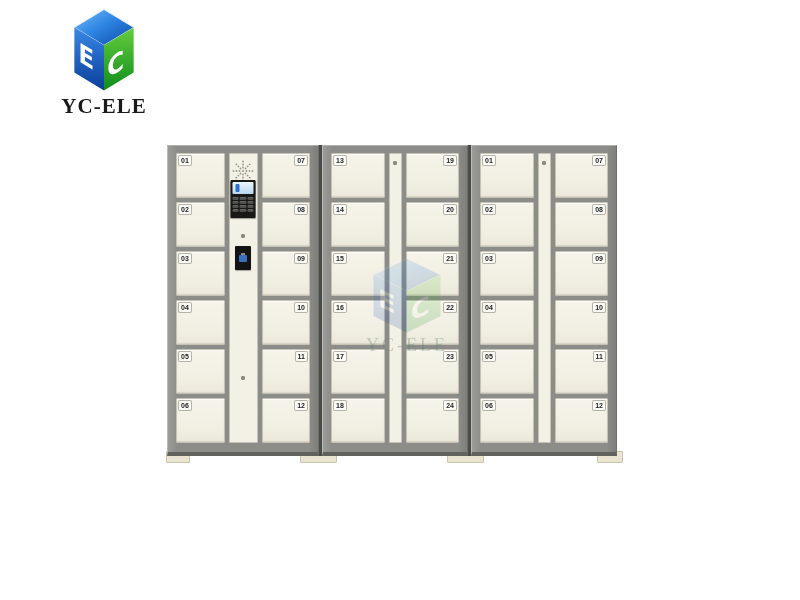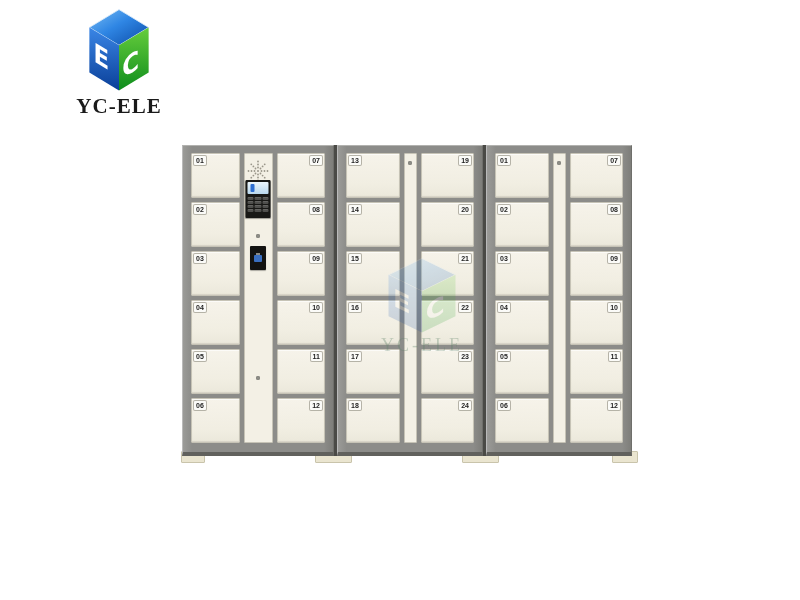--- a/index.html
+++ b/index.html
@@ -1,18 +1,18 @@
 <!DOCTYPE html>
 <html><head>
 <meta charset="utf-8">
 <title>Locker product photo</title>
 <style>
   html,body{margin:0;padding:0;background:#fff;}
   .stage{position:relative;width:704px;height:600px;background:#ffffff;overflow:hidden;
-         font-family:"Liberation Sans",sans-serif;margin-left:15px;}
+         font-family:"Liberation Sans",sans-serif;}
 
   
   .logo{position:absolute;left:38px;top:8px;width:132px;text-align:center;}
   .logo .cube-wrap{display:block;margin:0 auto;width:62px;height:84px;}
   .logo-text{font-family:"Liberation Serif",serif;font-weight:700;font-size:21px;
              letter-spacing:1px;color:#1a1a1a;margin-top:2px;}
 
   
   .bank{position:absolute;left:167px;top:145px;width:450px;height:311px;
         display:flex;gap:3px;background:#4a4a46;z-index:2;}

